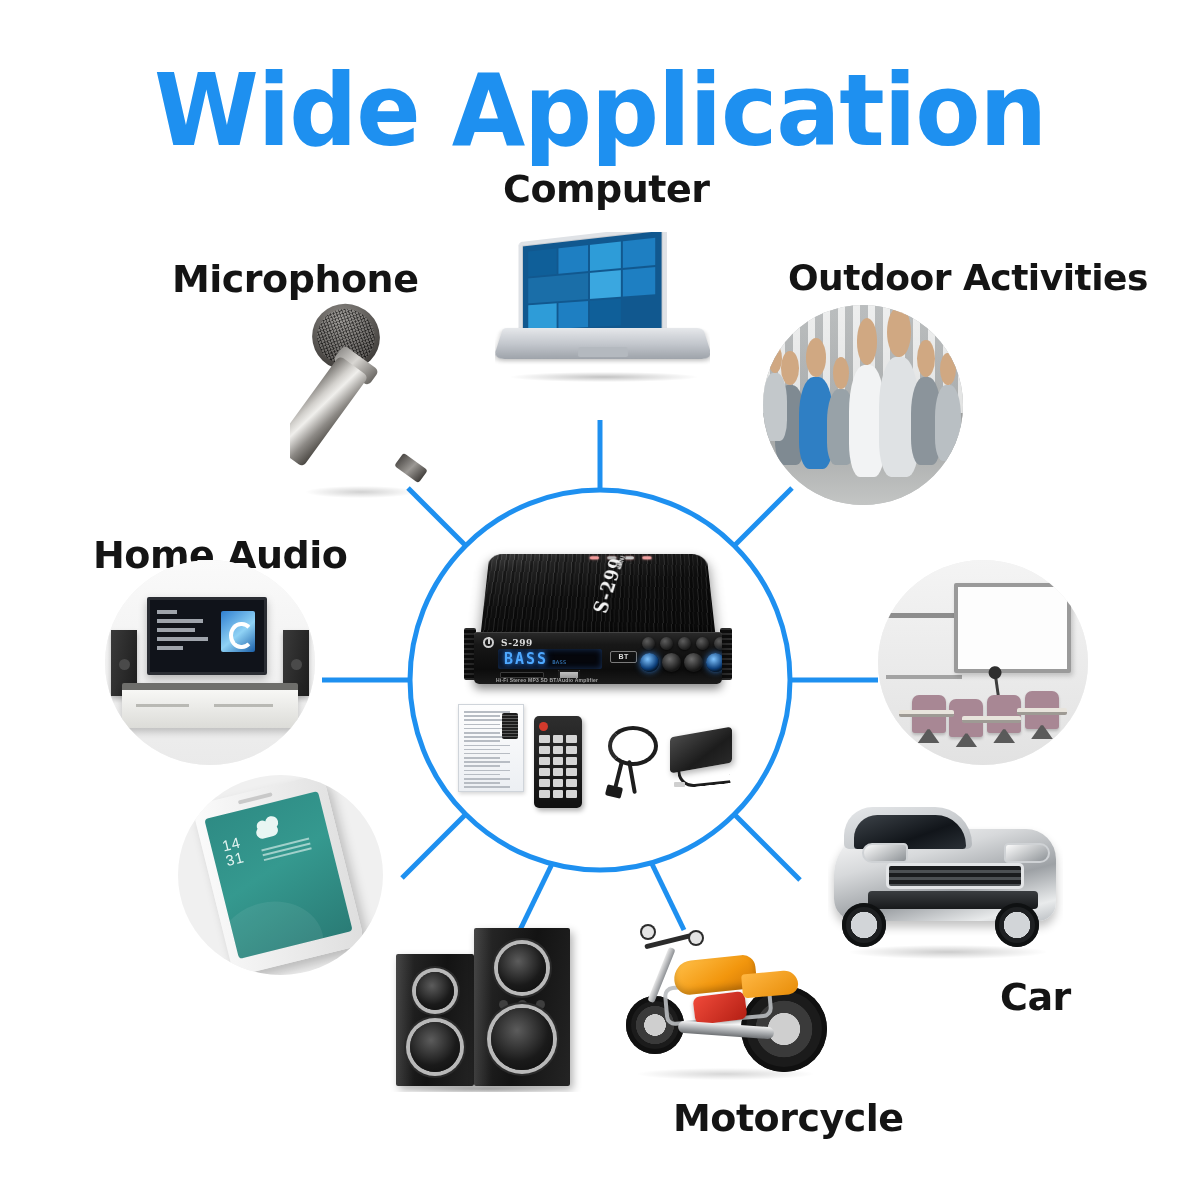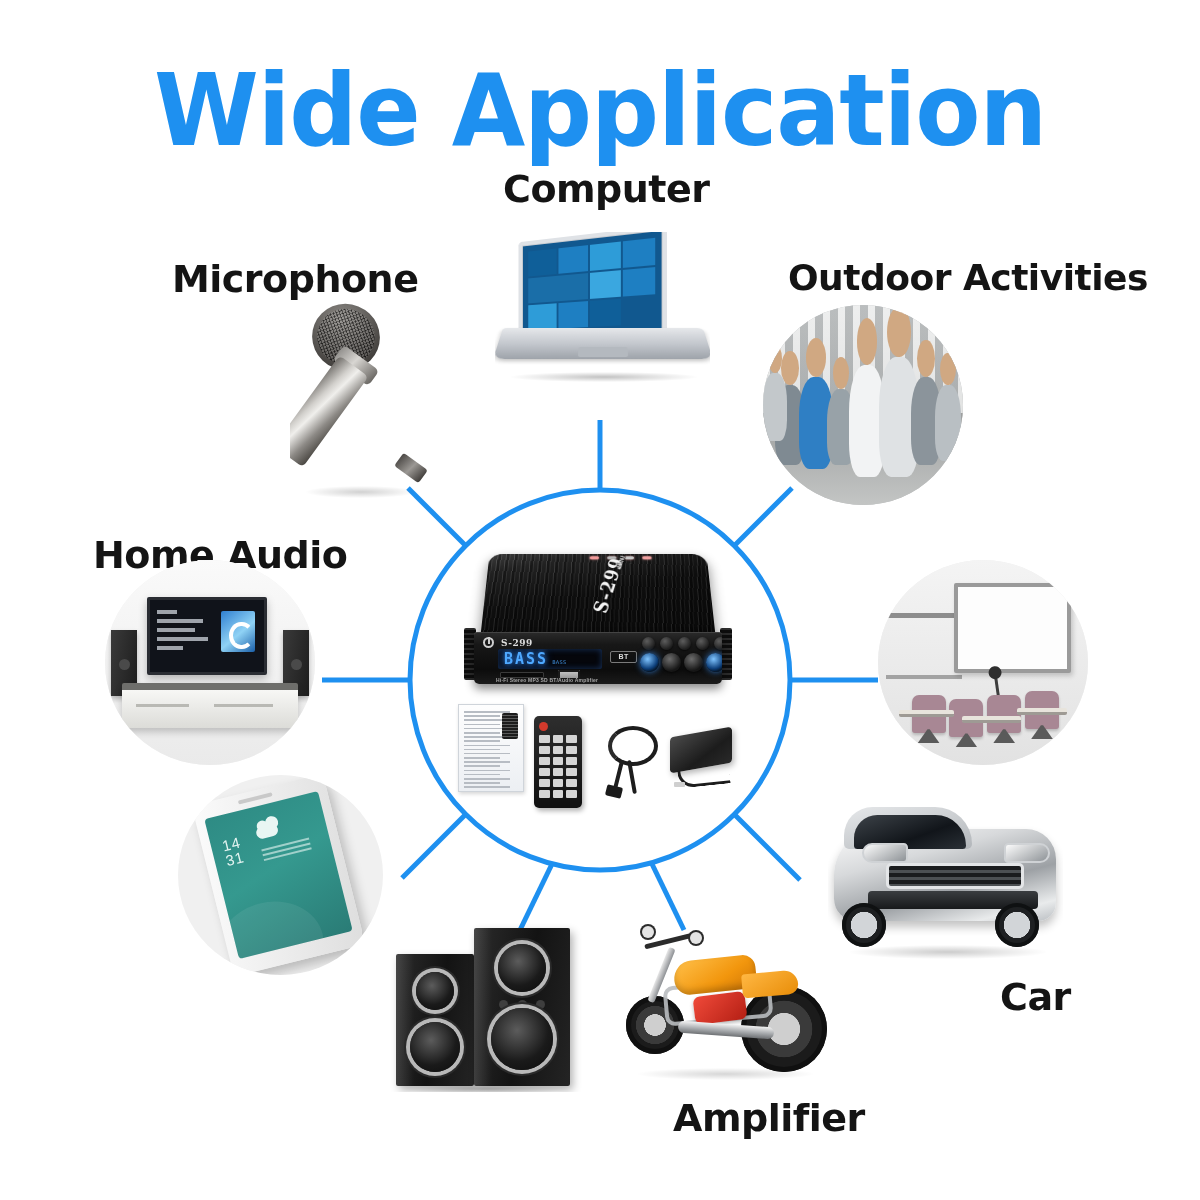--- a/index.html
+++ b/index.html
@@ -590,21 +590,21 @@
 
       <circle cx="600" cy="680" r="190"></circle>
     </g>
   </svg>
 
   <div class="label lab-computer">Computer</div>
   <div class="label lab-mic">Microphone</div>
   <div class="label lab-outdoor">Outdoor Activities</div>
   <div class="label lab-homeaudio">Home Audio</div>
   <div class="label lab-car">Car</div>
-  <div class="label lab-moto">Amplifier</div>
+  <div class="label lab-moto">Motorcycle</div>
 
   <div class="photo" id="ph-computer">
     <div class="lt-lid">
       <div class="lt-screen">
         <div class="lt-tile a"></div>
           <div class="lt-tile"></div>
         <div class="lt-tile b"></div>
           <div class="lt-tile"></div>
         <div class="lt-tile c"></div>
           <div class="lt-tile d"></div>

